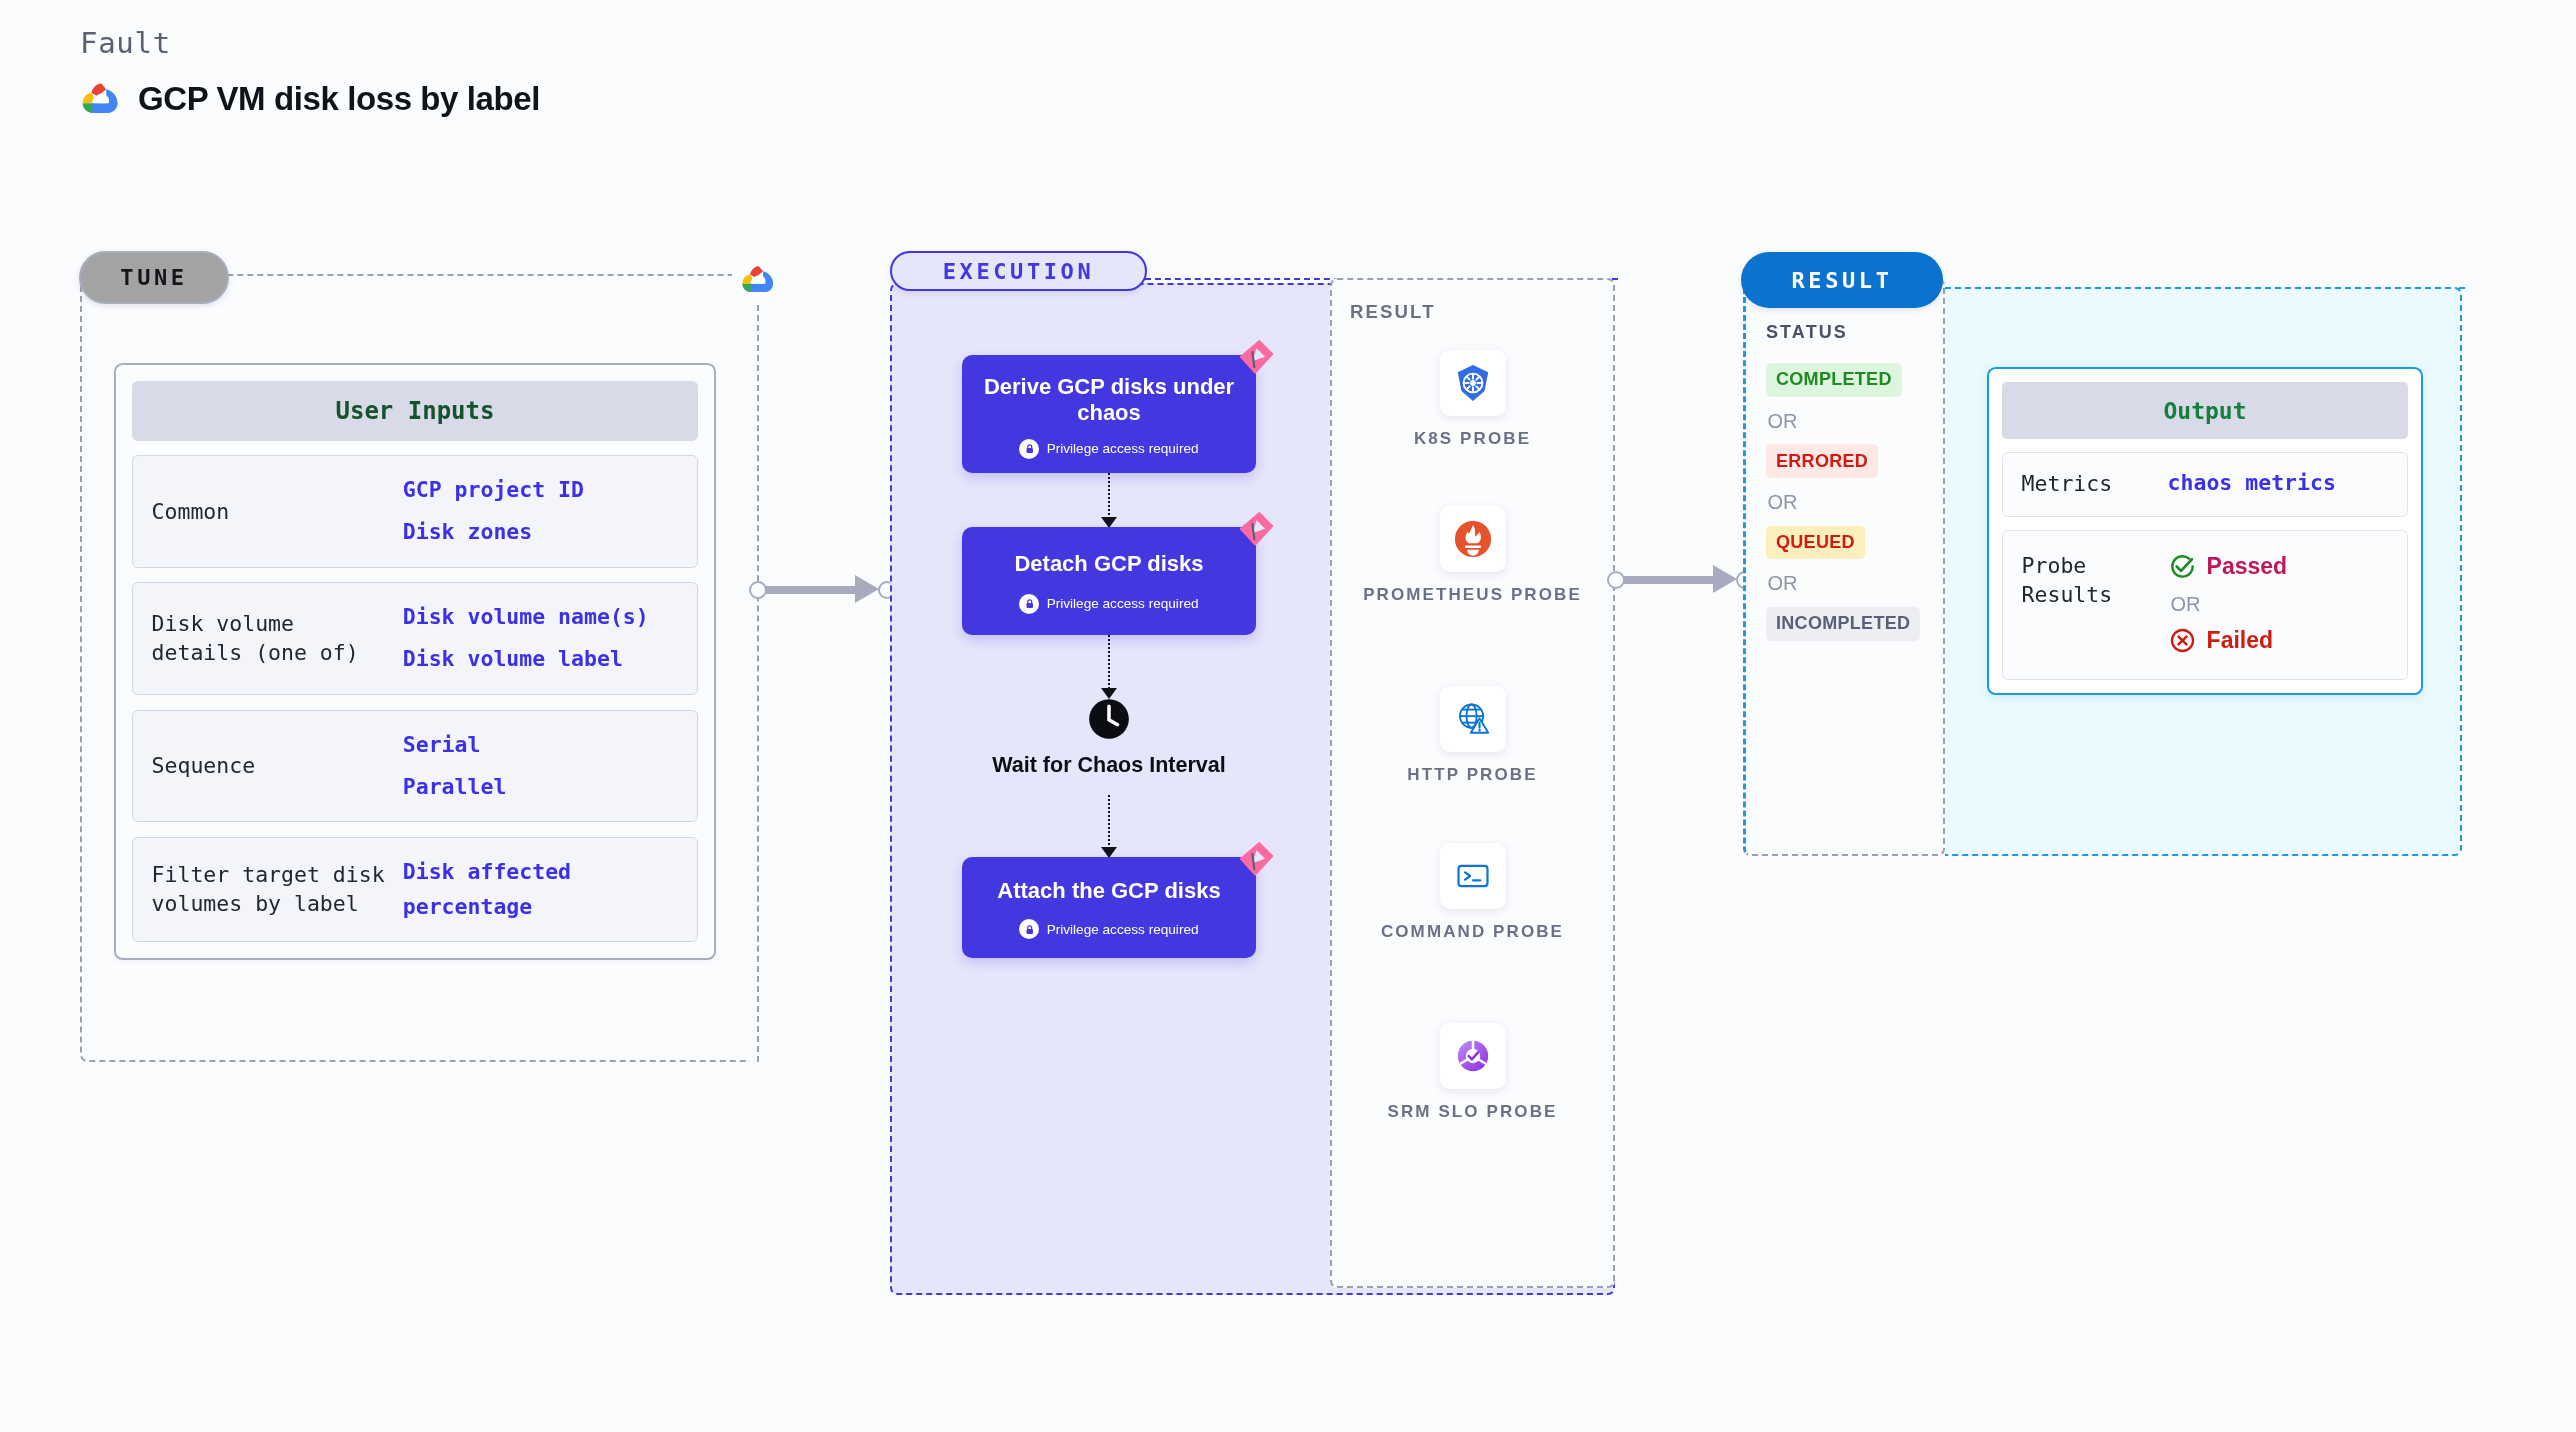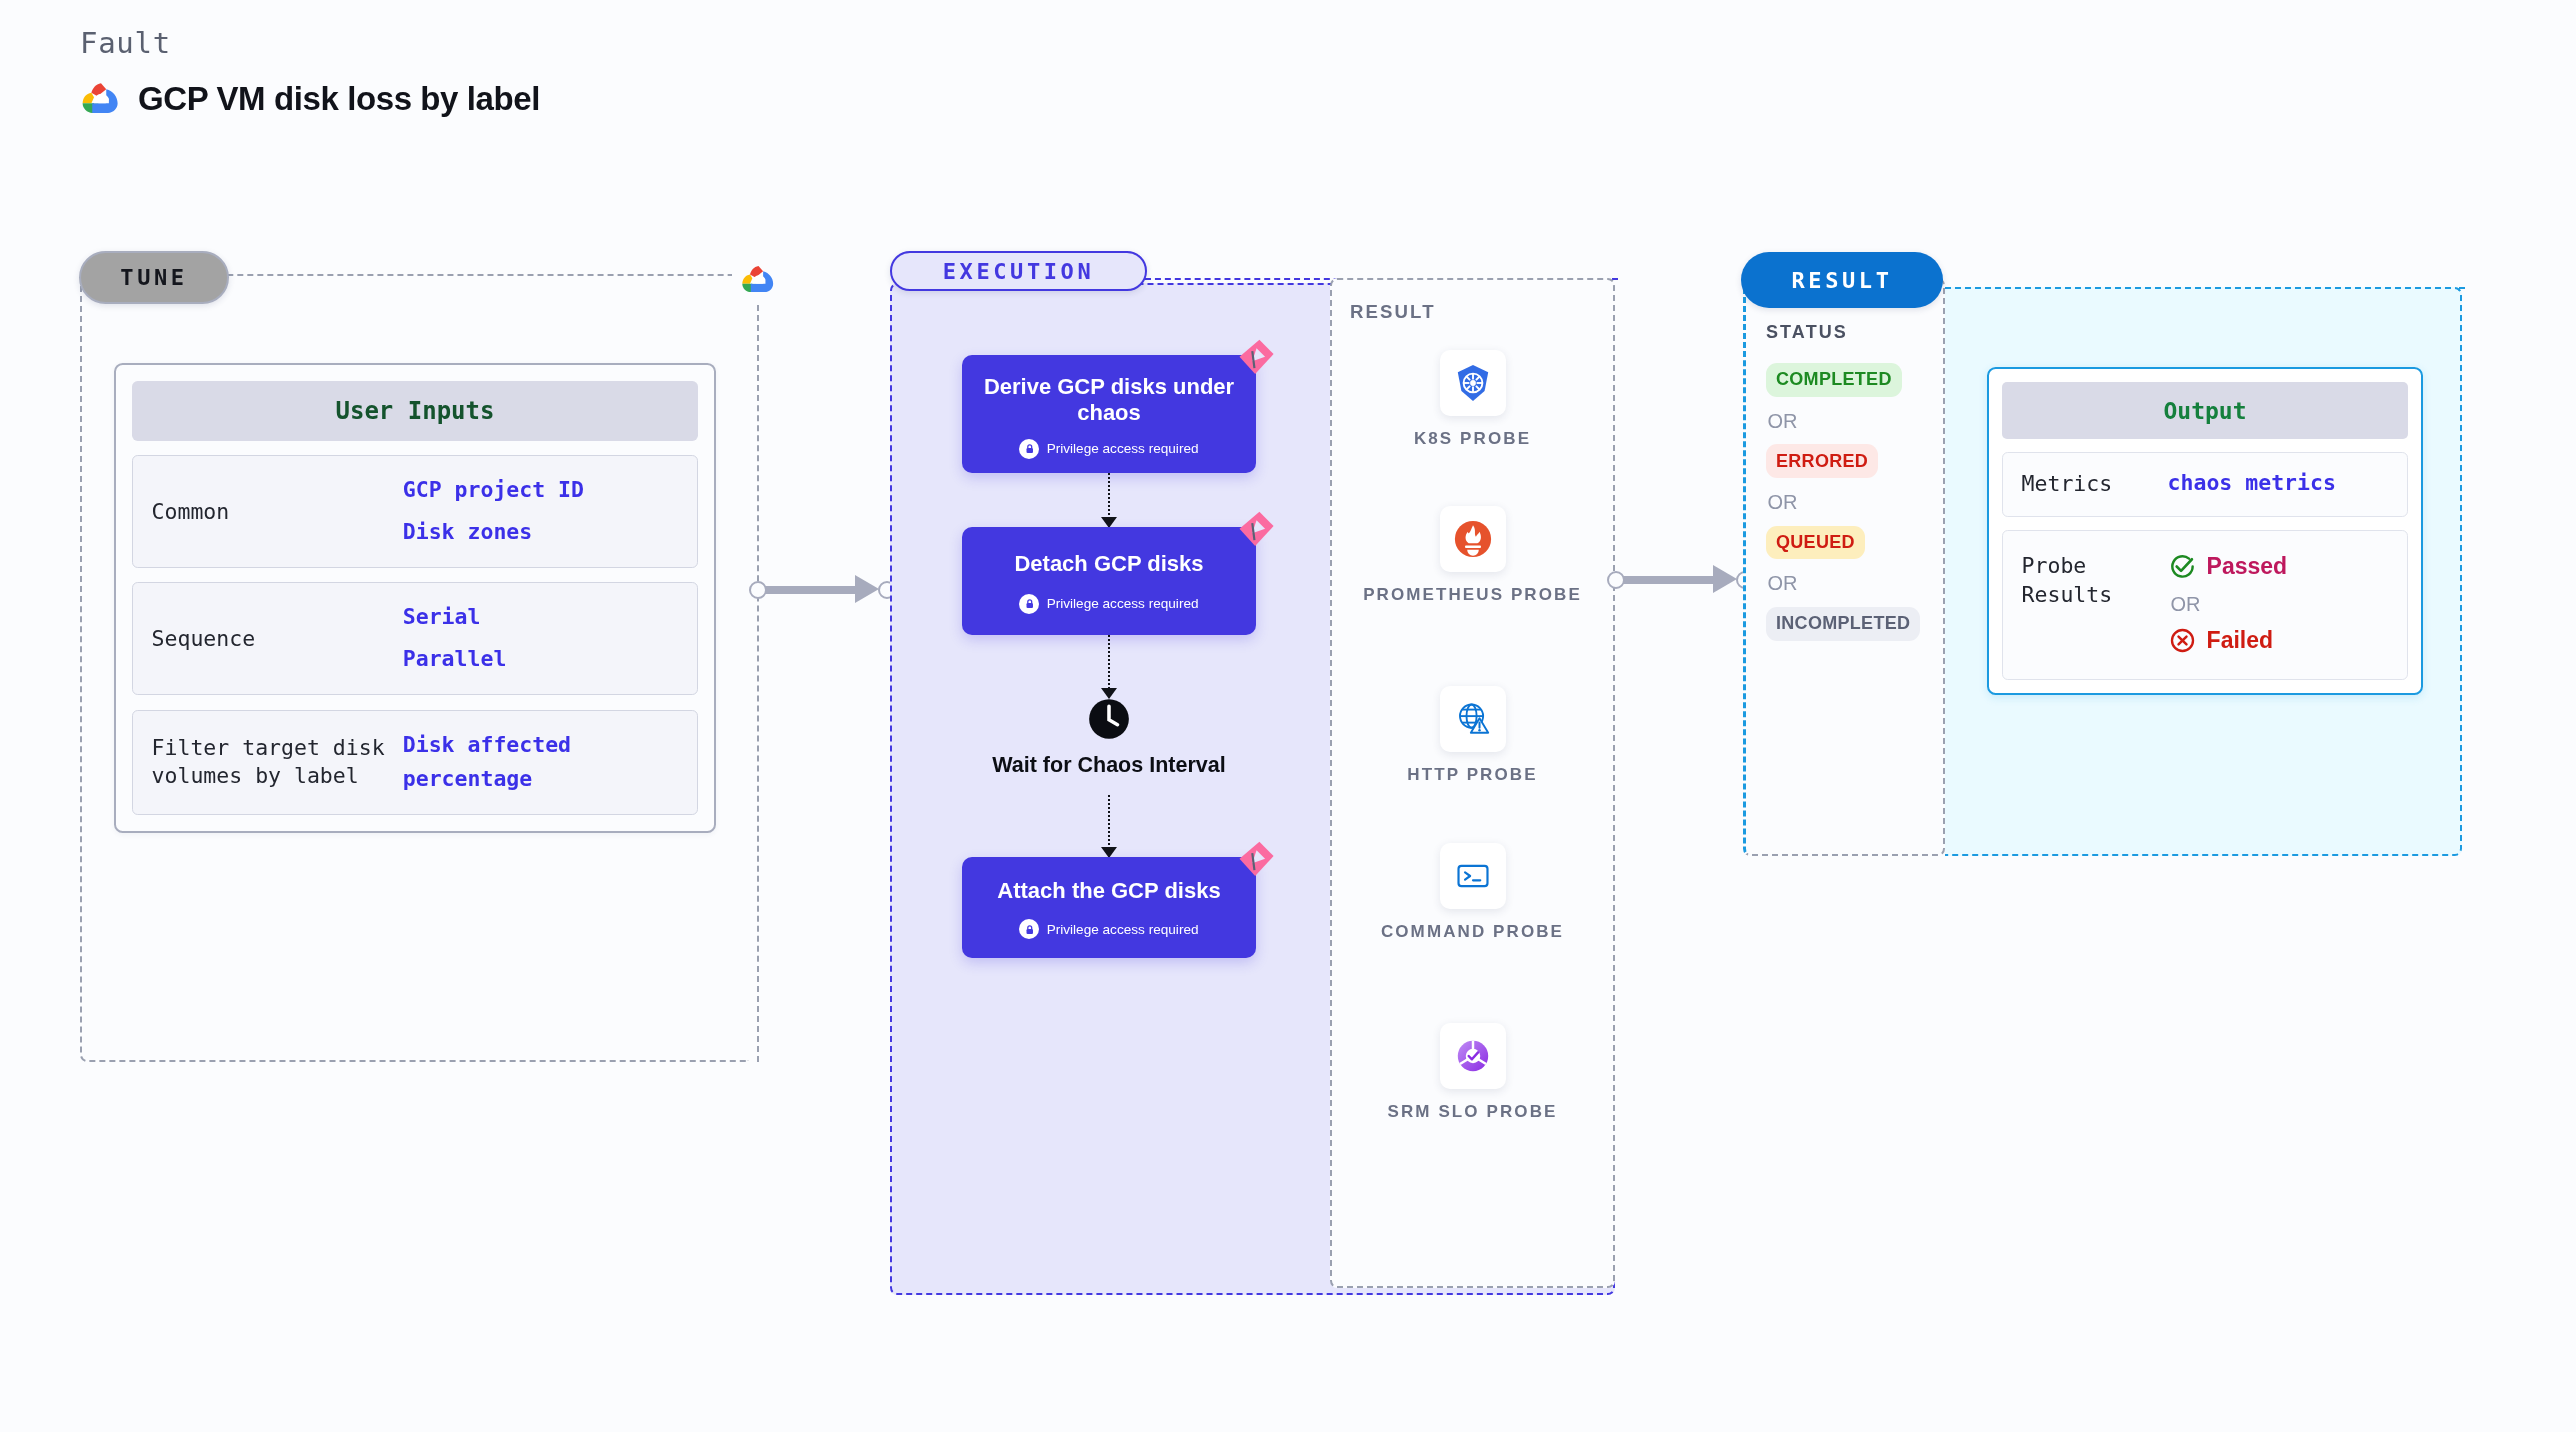--- a/index.html
+++ b/index.html
@@ -136,21 +136,21 @@
 
   
   #status-panel { left: 1743px; top: 278px; width: 202px; height: 578px; }
   #output-panel { left: 1945px; top: 287px; width: 517px; height: 569px; }
   #status-label {
     position: absolute; left: 23px; top: 44px;
     font-size: 18px; font-weight: bold; letter-spacing: 2.1px; color: #4b5162;
   }
   #status-list { position: absolute; left: 23px; top: 85px; width: 153px; }
   .status-badge {
-    display: inline-block; border-radius: 11px; padding: 6.4px 10px;
+    display: inline-block; border-radius: 5px; padding: 6.4px 10px;
     font-size: 18px; font-weight: bold; letter-spacing: 0.3px;
   }
   .or-text { font-size: 20px; color: #8f95a8; margin: 13px 0 11.5px 1.4px; }
 
   #output-card {
     position: absolute; left: 42px; top: 80px; width: 436px;
     border: 2.9px solid #1b9ae0; border-radius: 8.6px; background: #ffffff;
     padding: 13px; box-shadow: 0 2.1px 8.6px rgba(27,154,224,.15);
   }
   #output-header {
@@ -241,20 +241,27 @@
     <div id="user-inputs-header">User Inputs</div>
 
     <div class="input-row">
       <div class="rk">Common</div>
       <div class="rv">
         <div>GCP project ID</div>
         <div>Disk zones</div>
       </div>
     </div>
 
+    <div class="input-row">
+      <div class="rk">Disk volume details (one of)</div>
+      <div class="rv">
+        <div>Disk volume name(s)</div>
+        <div>Disk volume label</div>
+      </div>
+    </div>
 
     <div class="input-row">
       <div class="rk">Sequence</div>
       <div class="rv">
         <div>Serial</div>
         <div>Parallel</div>
       </div>
     </div>
 
     <div class="input-row">

